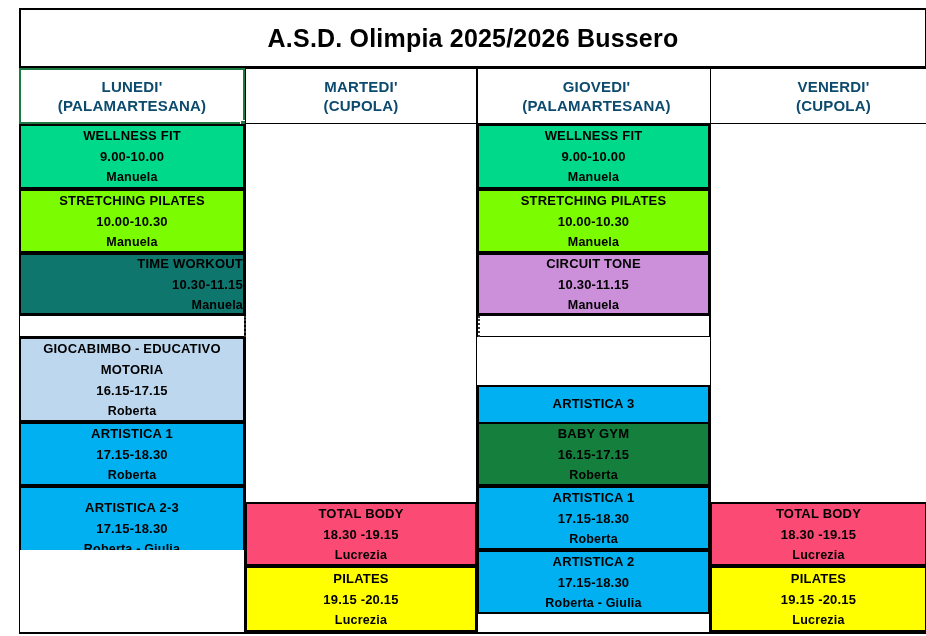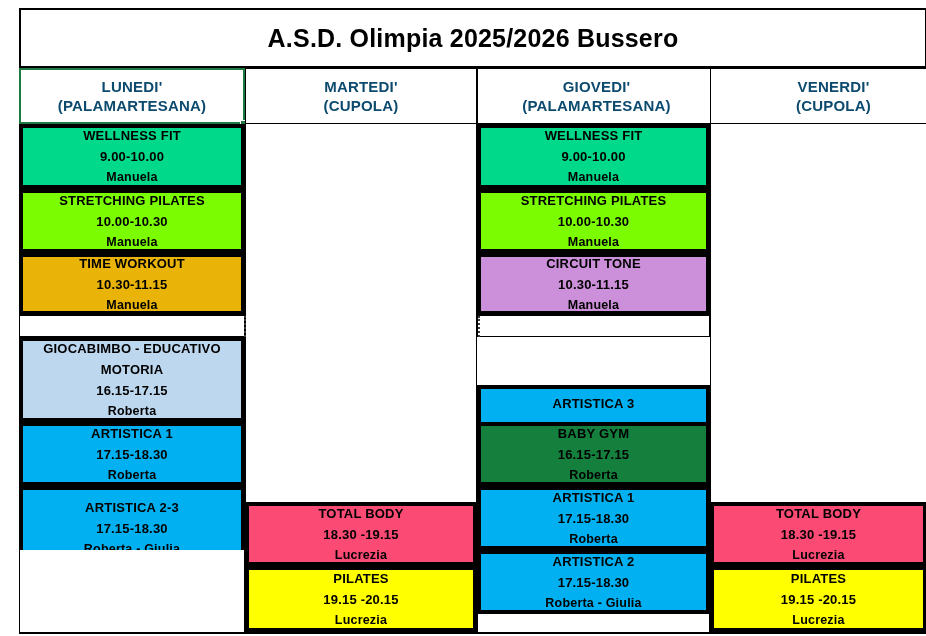--- a/index.html
+++ b/index.html
@@ -31,21 +31,21 @@
   .dayhead.sel{border:2px solid #1e7a43;}
   .dayhead b{font-size:15px;font-weight:bold;color:#0c4a6e;letter-spacing:.2px;}
   .fillhandle{
     position:absolute;width:6px;height:6px;background:#1e7a43;
     border:1px solid #ffffff;box-sizing:border-box;
   }
 
   
   .blk{
     position:absolute;box-sizing:border-box;
-    border:4px solid #000000;
+    border:2px solid #000000;
     display:flex;flex-direction:column;align-items:center;justify-content:center;
     text-align:center;color:#000000;
     line-height:21px;overflow:hidden;
   }
   .blk .t{font-size:13px;font-weight:bold;letter-spacing:.2px;white-space:nowrap;}
   .blk .h{font-size:13px;font-weight:bold;letter-spacing:.2px;white-space:nowrap;}
   .blk .i{font-size:12.5px;font-weight:bold;letter-spacing:.2px;white-space:nowrap;}
   .blk .sp{height:21px;}
 
   
@@ -100,21 +100,21 @@
   <div class="blk" style="left:8px;top:124px;width:226px;height:65px;background:#00d98a;">
     <div class="t">WELLNESS FIT</div>
     <div class="h">9.00-10.00</div>
     <div class="i">Manuela</div>
   </div>
   <div class="blk" style="left:8px;top:189px;width:226px;height:64px;background:#7cfc00;">
     <div class="t">STRETCHING PILATES</div>
     <div class="h">10.00-10.30</div>
     <div class="i">Manuela</div>
   </div>
-  <div class="blk" style="left:8px;top:253px;width:226px;height:62px;background:#eab308;">
+  <div class="blk" style="left:8px;top:253px;width:226px;height:62px;background:#0f766e;align-items:flex-end;">
     <div class="t">TIME WORKOUT</div>
     <div class="h">10.30-11.15</div>
     <div class="i">Manuela</div>
   </div>
   <div class="gapcell" style="left:8px;top:315px;width:226px;height:22px;"></div>
   <div class="dotline" style="left:233px;top:316px;height:21px;"></div>
 
   <div class="blk" style="left:8px;top:337px;width:226px;height:85px;background:#bdd7ee;justify-content:center;">
     <div class="t">GIOCABIMBO - EDUCATIVO</div>
     <div class="t">MOTORIA</div>

